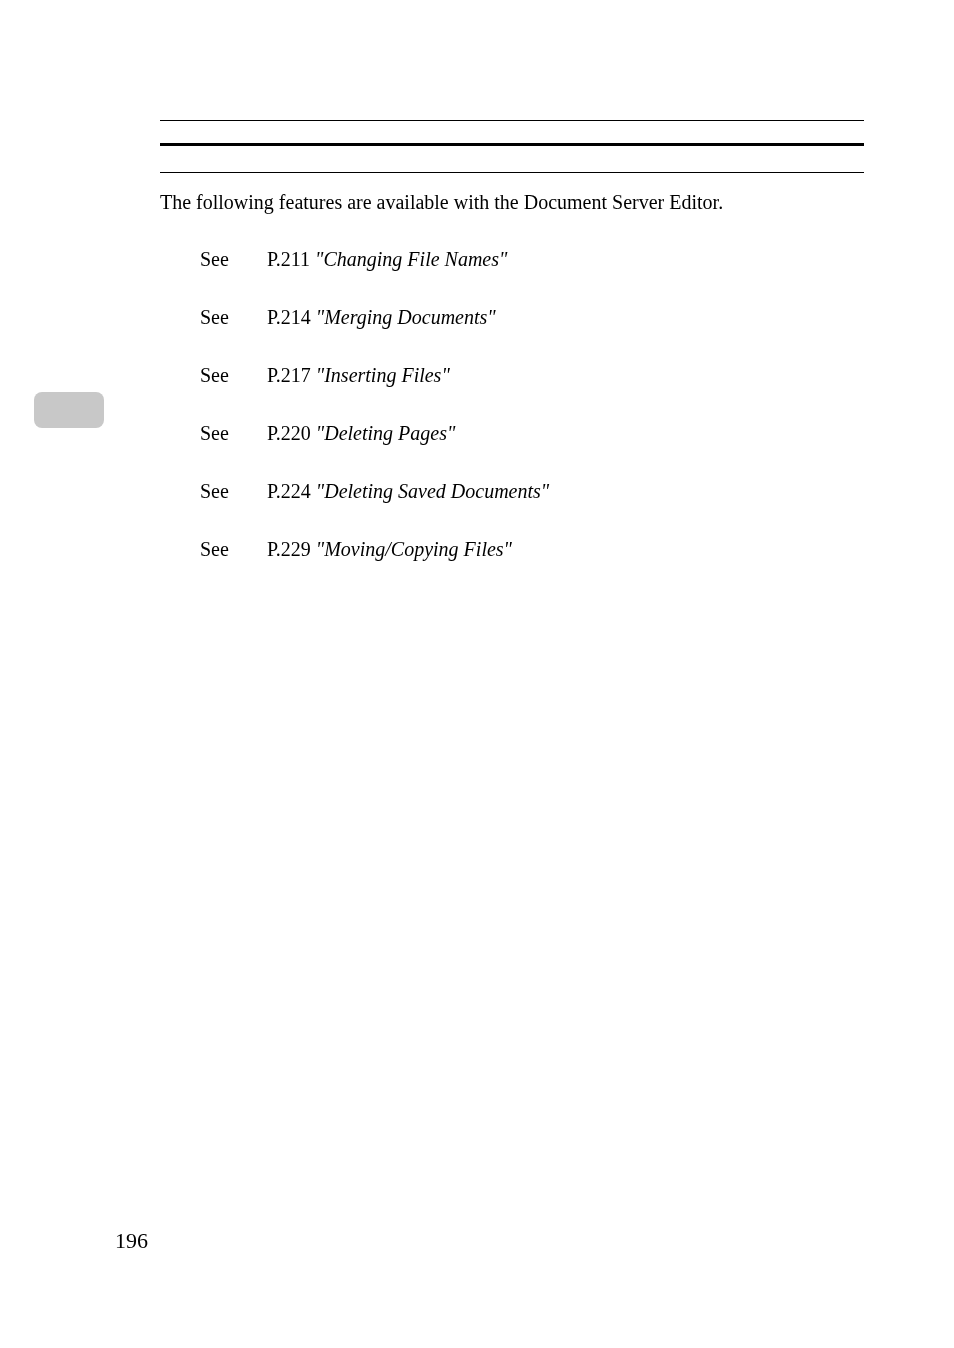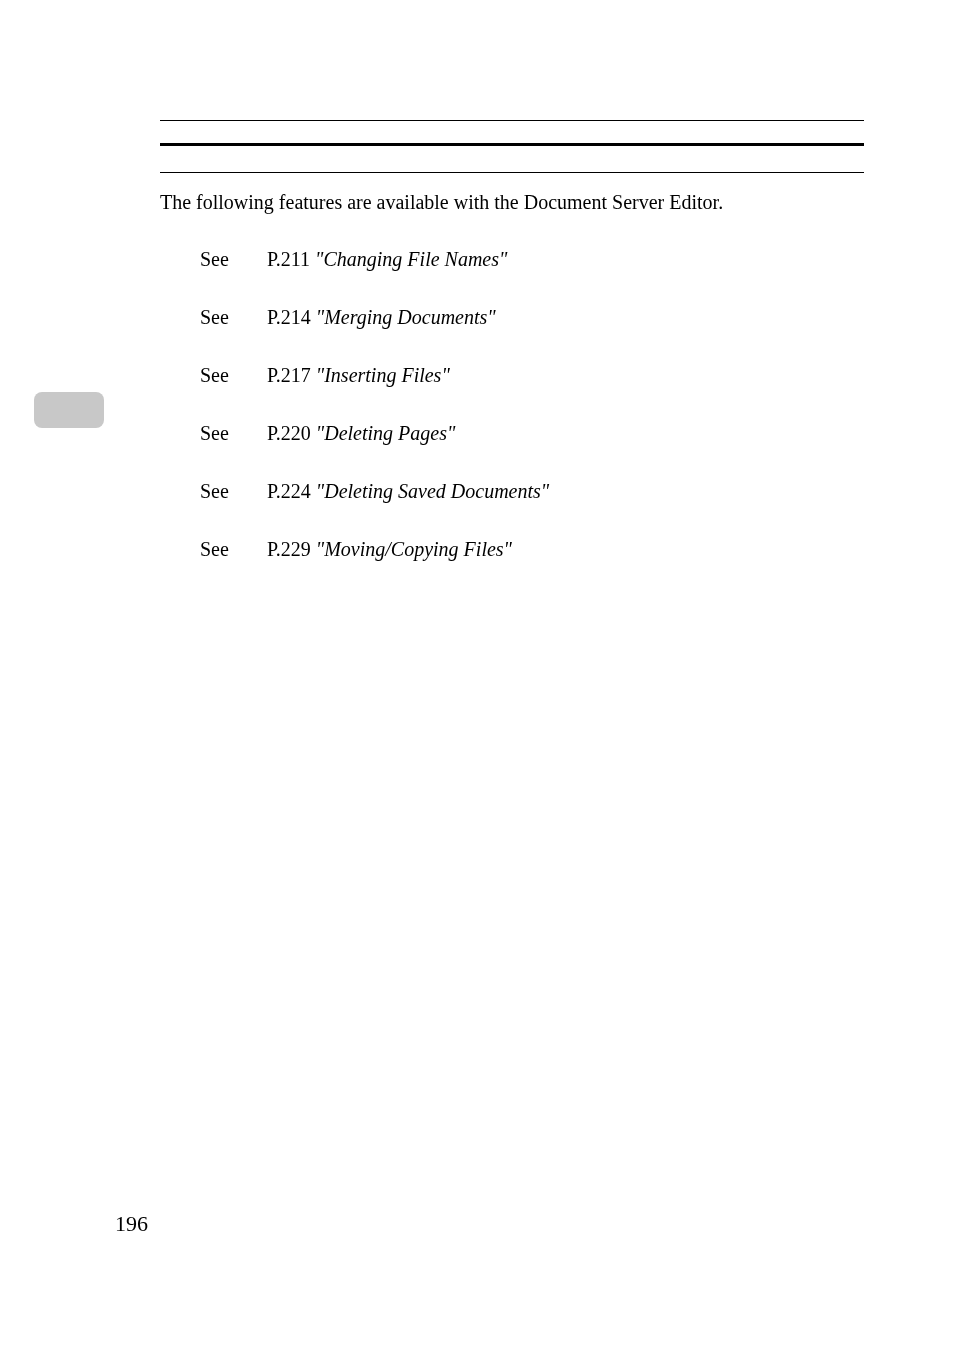--- a/index.html
+++ b/index.html
@@ -62,21 +62,21 @@
       left: 34px;
       top: 392px;
       width: 70px;
       height: 36px;
       background: #c8c8c8;
       border-radius: 8px;
     }
     .page-number {
       position: absolute;
       left: 115px;
-      bottom: 111px;
+      bottom: 94px;
       font-size: 22px;
       font-family: "Palatino Linotype", "Book Antiqua", Palatino, Georgia, serif;
     }
   </style>
 </head>
 <body>
 
 <div class="side-tab"></div>
 
 <div class="page-container">

